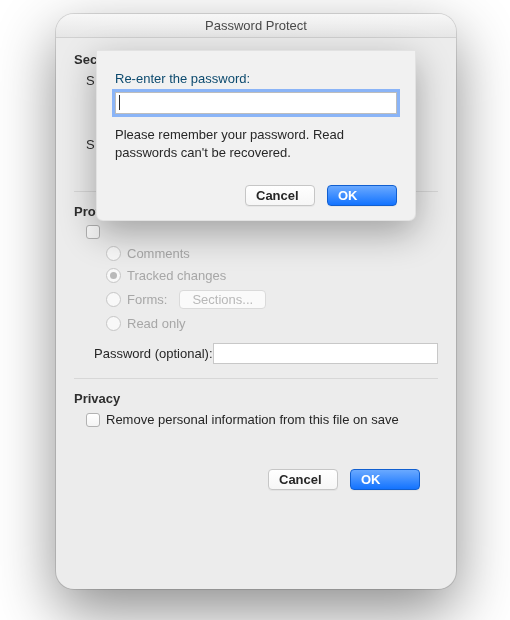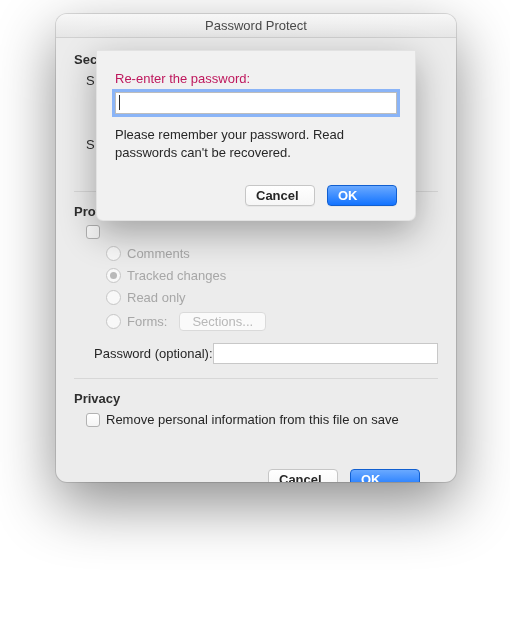--- a/index.html
+++ b/index.html
@@ -14,23 +14,23 @@
       background: transparent;
       width: 510px;
       height: 620px;
       position: relative;
     }
     .window {
       position: absolute;
       left: 56px;
       top: 14px;
       width: 400px;
-      height: 468px;
+      height: 575px;
       background: #ececec;
-      border-radius: 11px;
+      border-radius: 18px;
       box-shadow: 0 22px 60px rgba(0,0,0,0.45), 0 0 0 1px rgba(0,0,0,0.12);
       overflow: hidden;
     }
     .titlebar {
       height: 24px;
       line-height: 24px;
       text-align: center;
       font-size: 13px;
       color: #4a4a4a;
       background: linear-gradient(#f7f7f7, #e6e6e6);
@@ -162,21 +162,21 @@
       top: 50px;
       width: 320px;
       background: #f1f1f1;
       border-radius: 0 0 7px 7px;
       border: 1px solid rgba(0,0,0,0.06);
       box-shadow: 0 12px 36px rgba(0,0,0,0.32);
       padding: 20px 18px 14px 18px;
     }
     .sheet-label {
       font-size: 13px;
-      color: #be185d;
+      color: #0c4a6e;
       margin-bottom: 6px;
     }
     .password-input {
       width: 100%;
       height: 22px;
       border: 1px solid #bdbdbd;
       background: #ffffff;
       outline: 3px solid #8ab4f7;
       outline-offset: 0;
       border-radius: 0;
@@ -238,26 +238,26 @@
       <div class="radio-row muted">
         <div class="radio"></div>
         <span>Comments</span>
       </div>
       <div class="radio-row muted">
         <div class="radio selected"></div>
         <span>Tracked changes</span>
       </div>
       <div class="radio-row muted">
         <div class="radio"></div>
-        <span>Read only</span>
-      </div>
-      <div class="radio-row muted">
-        <div class="radio"></div>
         <span>Forms:</span>
         <span class="sections-btn">Sections...</span>
+      </div>
+      <div class="radio-row muted">
+        <div class="radio"></div>
+        <span>Read only</span>
       </div>
     </div>
     <div class="pw-row">
       <span>Password (optional):</span>
       <input type="password" style="">
     </div>
 
     <hr class="divider">
 
     <div class="section-header">Privacy</div>

